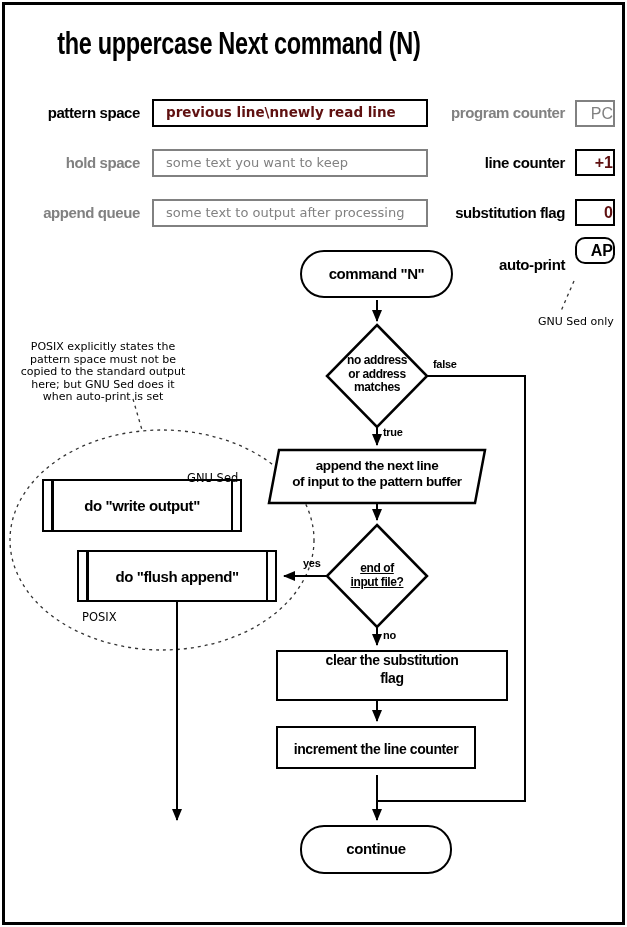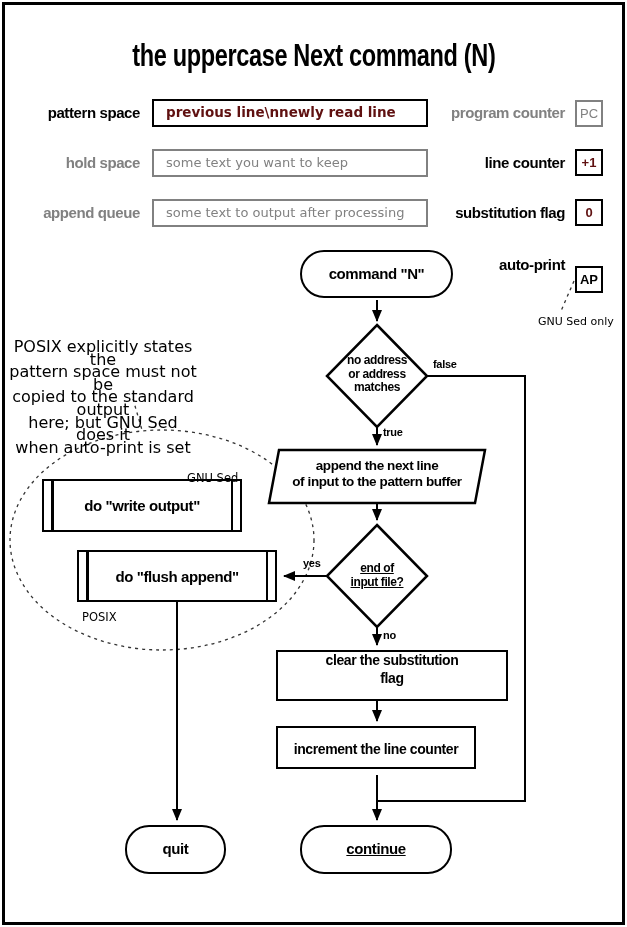--- a/index.html
+++ b/index.html
@@ -9,45 +9,45 @@
   #canvas { position:relative; width:627px; height:927px; background:#fff; overflow:hidden; }
   #frame { position:absolute; inset:2px; border:3px solid #000; pointer-events:none; }
 
   .abs { position:absolute; }
   .cond { font-family:"Liberation Sans", sans-serif; font-weight:bold; letter-spacing:-0.4px; color:var(--ink); }
   .plain { font-family:"DejaVu Sans", sans-serif; }
   .pre { white-space:pre-line; }
   .gray { color:var(--gray); }
   .accent { color:var(--accent); }
 
-  #title-wrap { top:38px; left:0; width:627px; text-align:center; }
+  #title-wrap { top:26px; left:0; width:627px; text-align:left; }
   #title { display:inline-block; font-size:31px; transform:scaleX(0.76); letter-spacing:-0.5px; white-space:nowrap; }
 
   
   .reg-label { font-size:15px; white-space:nowrap; }
   .left-label { right:487px; text-align:right; }
   .right-label { right:62px; text-align:right; }
   .reg-box { left:152px; width:276px; height:28px; font-size:13px; line-height:23px; padding-left:12px; overflow:hidden; white-space:nowrap; }
   .bold-box { border:2.5px solid #000; font-weight:bold; font-size:13.5px; }
   .gray-box { border:2px solid var(--gray); color:var(--gray); }
-  .mini-box { left:575px; width:28px; height:27px; text-align:center; line-height:23px; font-size:13px; font-weight:bold; }
+  .mini-box { left:575px; width:40px; height:27px; text-align:right; line-height:23px; font-size:16px; font-weight:bold; }
   .mini-black { border:2px solid #000; }
   .mini-gray { border:2px solid var(--gray); color:var(--gray); }
 
   
   .pill { border:2.5px solid #000; border-radius:24px; background:#fff; text-align:center; font-weight:bold; letter-spacing:-0.4px; font-size:15px; }
   .rectnode { border:2.5px solid #000; background:#fff; text-align:center; font-weight:bold; letter-spacing:-0.4px; font-size:14px; }
   .predef { border:2px solid #000; background:#fff; }
   .predef .bar { position:absolute; top:0; bottom:0; width:2.5px; background:#000; }
   .predef .bar.l { left:7px; } .predef .bar.r { right:7px; }
   .predef .lbl { position:absolute; inset:0; display:flex; align-items:center; justify-content:center; font-weight:bold; font-size:15px; letter-spacing:-0.4px; }
   .shape-text { text-align:center; font-weight:bold; letter-spacing:-0.4px; }
   .edge-label { font-size:11px; font-weight:bold; letter-spacing:-0.3px; }
   .tag { font-family:"DejaVu Sans", sans-serif; font-size:11.5px; color:#000;margin-top:7px; }
-  #annotation { left:8px; top:341px; width:190px; text-align:center; font-family:"DejaVu Sans", sans-serif; font-size:16px; line-height:12.6px; color:#000; }
+  #annotation { left:8px; top:341px; width:190px; text-align:center; font-family:"DejaVu Sans", sans-serif; font-size:11px; line-height:12.6px; color:#000; }
   #gnu-sed-only { left:538px; top:315px; font-family:"DejaVu Sans", sans-serif; font-size:11px; }
 
   svg.layer { position:absolute; left:0; top:0; z-index:1; }
   .node { z-index:2; }
   .toplbl { z-index:3; }
 </style>
 </head>
 <body>
 
 <div id="canvas">
@@ -97,21 +97,21 @@
   <div class="abs cond reg-label right-label gray toplbl" style="top:104px;">program counter</div>
   <div class="abs mini-box mini-gray node" style="top:100px; font-weight:normal;">PC</div>
 
   <div class="abs cond reg-label right-label toplbl" style="top:154px;">line counter</div>
   <div class="abs mini-box mini-black accent node" style="top:149px;">+1</div>
 
   <div class="abs cond reg-label right-label toplbl" style="top:204px;">substitution flag</div>
   <div class="abs mini-box mini-black accent node" style="top:199px;">0</div>
 
   <div class="abs cond reg-label right-label toplbl" style="top:256px;">auto-print</div>
-  <div class="abs mini-box mini-black node" style="top:266px;">AP</div>
+  <div class="abs mini-box mini-black node" style="top:237px;border-radius:10px;">AP</div>
   <div id="gnu-sed-only" class="abs toplbl">GNU Sed only</div>
 
   <div class="abs pill node" style="left:300px; top:250px; width:153px; height:48px; line-height:43px;">command "N"</div>
 
   <div class="abs shape-text pre toplbl" style="left:322px; top:354px; width:110px; font-size:12px; line-height:13.5px;">no address
 or address
 matches</div>
   <span class="abs edge-label toplbl" style="left:433px; top:358px;">false</span>
   <span class="abs edge-label toplbl" style="left:383px; top:426px;">true</span>
 
@@ -135,22 +135,21 @@
     <div class="lbl">do "write output"</div>
   </div>
 
   <div class="abs predef node" style="left:77px; top:550px; width:200px; height:52px;">
     <div class="bar l"></div>
     <div class="bar r"></div>
     <div class="lbl">do "flush append"</div>
   </div>
   <span class="abs tag toplbl" style="left:82px; top:603px;">POSIX</span>
 
-  <div class="abs pill node" style="left:125px; top:825px; width:101px; height:49px; line-height:44px;">quit</div>
-  <div class="abs pill node" style="left:300px; top:825px; width:152px; height:49px; line-height:44px;text-decoration:underline;">continue</div>
+  <div class="abs pill node" style="left:300px; top:825px; width:152px; height:49px; line-height:44px;">continue</div>
 
   <div id="annotation" class="abs pre toplbl">POSIX explicitly states the
 pattern space must not be
 copied to the standard output
 here; but GNU Sed does it
 when auto-print is set</div>
 
 </div>
 
 </body></html>

